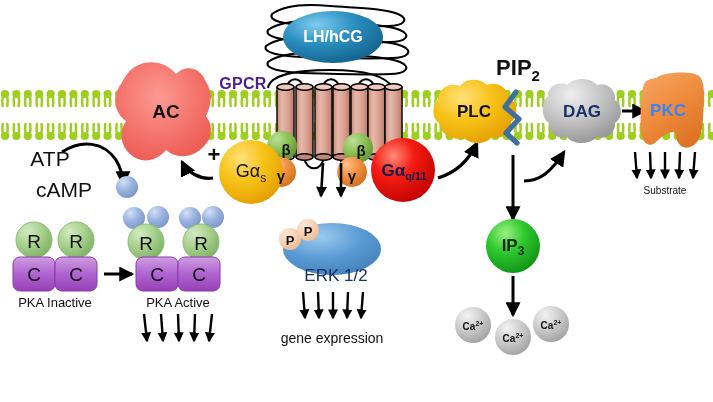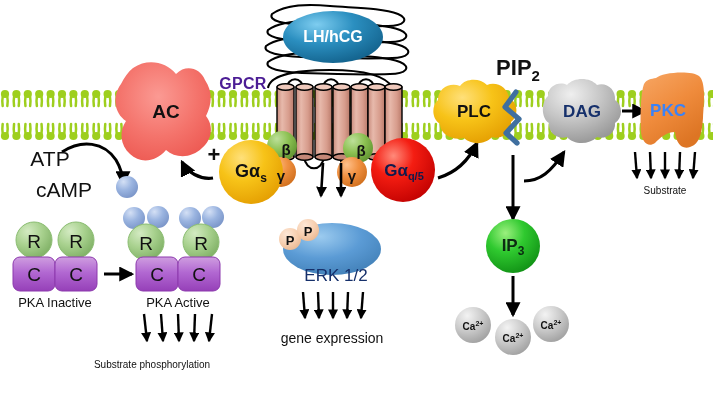--- a/index.html
+++ b/index.html
@@ -17,21 +17,21 @@
   .t-atp       {font-size:21px;color:#111;font-weight:400;}
   .t-camp      {font-size:21px;color:#111;font-weight:400;}
   .t-gpcr      {font-size:16px;color:#4c1d95;font-weight:700;letter-spacing:.3px;}
   .t-pip2      {font-size:22px;color:#111;font-weight:700;}
   .t-pip2 sub  {font-size:15px;font-weight:700;}
   .t-ac        {font-size:19px;color:#111;font-weight:700;}
   .t-plc       {font-size:17px;color:#111;font-weight:700;}
   .t-dag       {font-size:17px;color:#16306b;font-weight:700;}
   .t-pkc       {font-size:17px;color:#3b82f6;font-weight:700;}
   .t-lh        {font-size:16px;color:#ffffff;font-weight:700;}
-  .t-gas       {font-size:18px;color:#111;font-weight:700;}
+  .t-gas       {font-size:18px;color:#111;font-weight:400;}
   .t-gas sub   {font-size:12px;}
   .t-gaq       {font-size:17px;color:#101a4d;font-weight:700;}
   .t-gaq sub   {font-size:11px;}
   .t-beta      {font-size:15px;color:#111;font-weight:700;font-style:normal;}
   .t-gamma     {font-size:15px;color:#111;font-weight:700;}
   .t-rc        {font-size:19px;color:#111;font-weight:400;}
   .t-pka       {font-size:13px;color:#111;font-weight:400;}
   .t-sub       {font-size:10px;color:#111;font-weight:400;}
   .t-erk       {font-size:17px;color:#16306b;font-weight:400;margin-top:25px;}
   .t-p         {font-size:13px;color:#111;font-weight:700;}
@@ -467,41 +467,40 @@
 
 <div class="lbl t-atp ctr" style="left:50px;top:158px">ATP</div>
 
 <div class="lbl t-camp ctr" style="left:64px;top:189px">cAMP</div>
 
 <div class="lbl t-gas ctr" style="left:251px;top:173px">
   <span>Gα</span><sub>s</sub>
 </div>
 
 <div class="lbl t-gaq ctr" style="left:404px;top:172px">
-  <span>Gα</span><sub>q/5</sub>
+  <span>Gα</span><sub>q/11</sub>
 </div>
 
 <div class="lbl t-beta ctr" style="left:286px;top:149px">β</div>
 <div class="lbl t-gamma ctr" style="left:281px;top:175px">γ</div>
 <div class="lbl t-beta ctr" style="left:361px;top:150px">β</div>
 <div class="lbl t-gamma ctr" style="left:352px;top:175px">γ</div>
 
 <div class="lbl t-rc ctr" style="left:34px;top:241px">R</div>
 <div class="lbl t-rc ctr" style="left:76px;top:241px">R</div>
 <div class="lbl t-rc ctr" style="left:34px;top:274px">C</div>
 <div class="lbl t-rc ctr" style="left:76px;top:274px">C</div>
 <div class="lbl t-pka ctr" style="left:55px;top:302px">PKA Inactive</div>
 
 <div class="lbl t-rc ctr" style="left:146px;top:243px">R</div>
 <div class="lbl t-rc ctr" style="left:201px;top:243px">R</div>
 <div class="lbl t-rc ctr" style="left:157px;top:274px">C</div>
 <div class="lbl t-rc ctr" style="left:199px;top:274px">C</div>
 <div class="lbl t-pka ctr" style="left:178px;top:302px">PKA Active</div>
 
-<div class="lbl t-sub ctr" style="left:152px;top:365px">Substrate phosphorylation</div>
 
 <div class="lbl t-erk ctr" style="left:336px;top:250px">ERK 1/2</div>
 <div class="lbl t-p ctr" style="left:290px;top:240px">P</div>
 <div class="lbl t-p ctr" style="left:308px;top:231px">P</div>
 <div class="lbl t-gene ctr" style="left:332px;top:338px">gene expression</div>
 
 <div class="lbl t-plc ctr" style="left:474px;top:111px">PLC</div>
 
 <div class="lbl t-pip2 ctr" style="left:518px;top:70px">
   <span>PIP</span><sub>2</sub>

